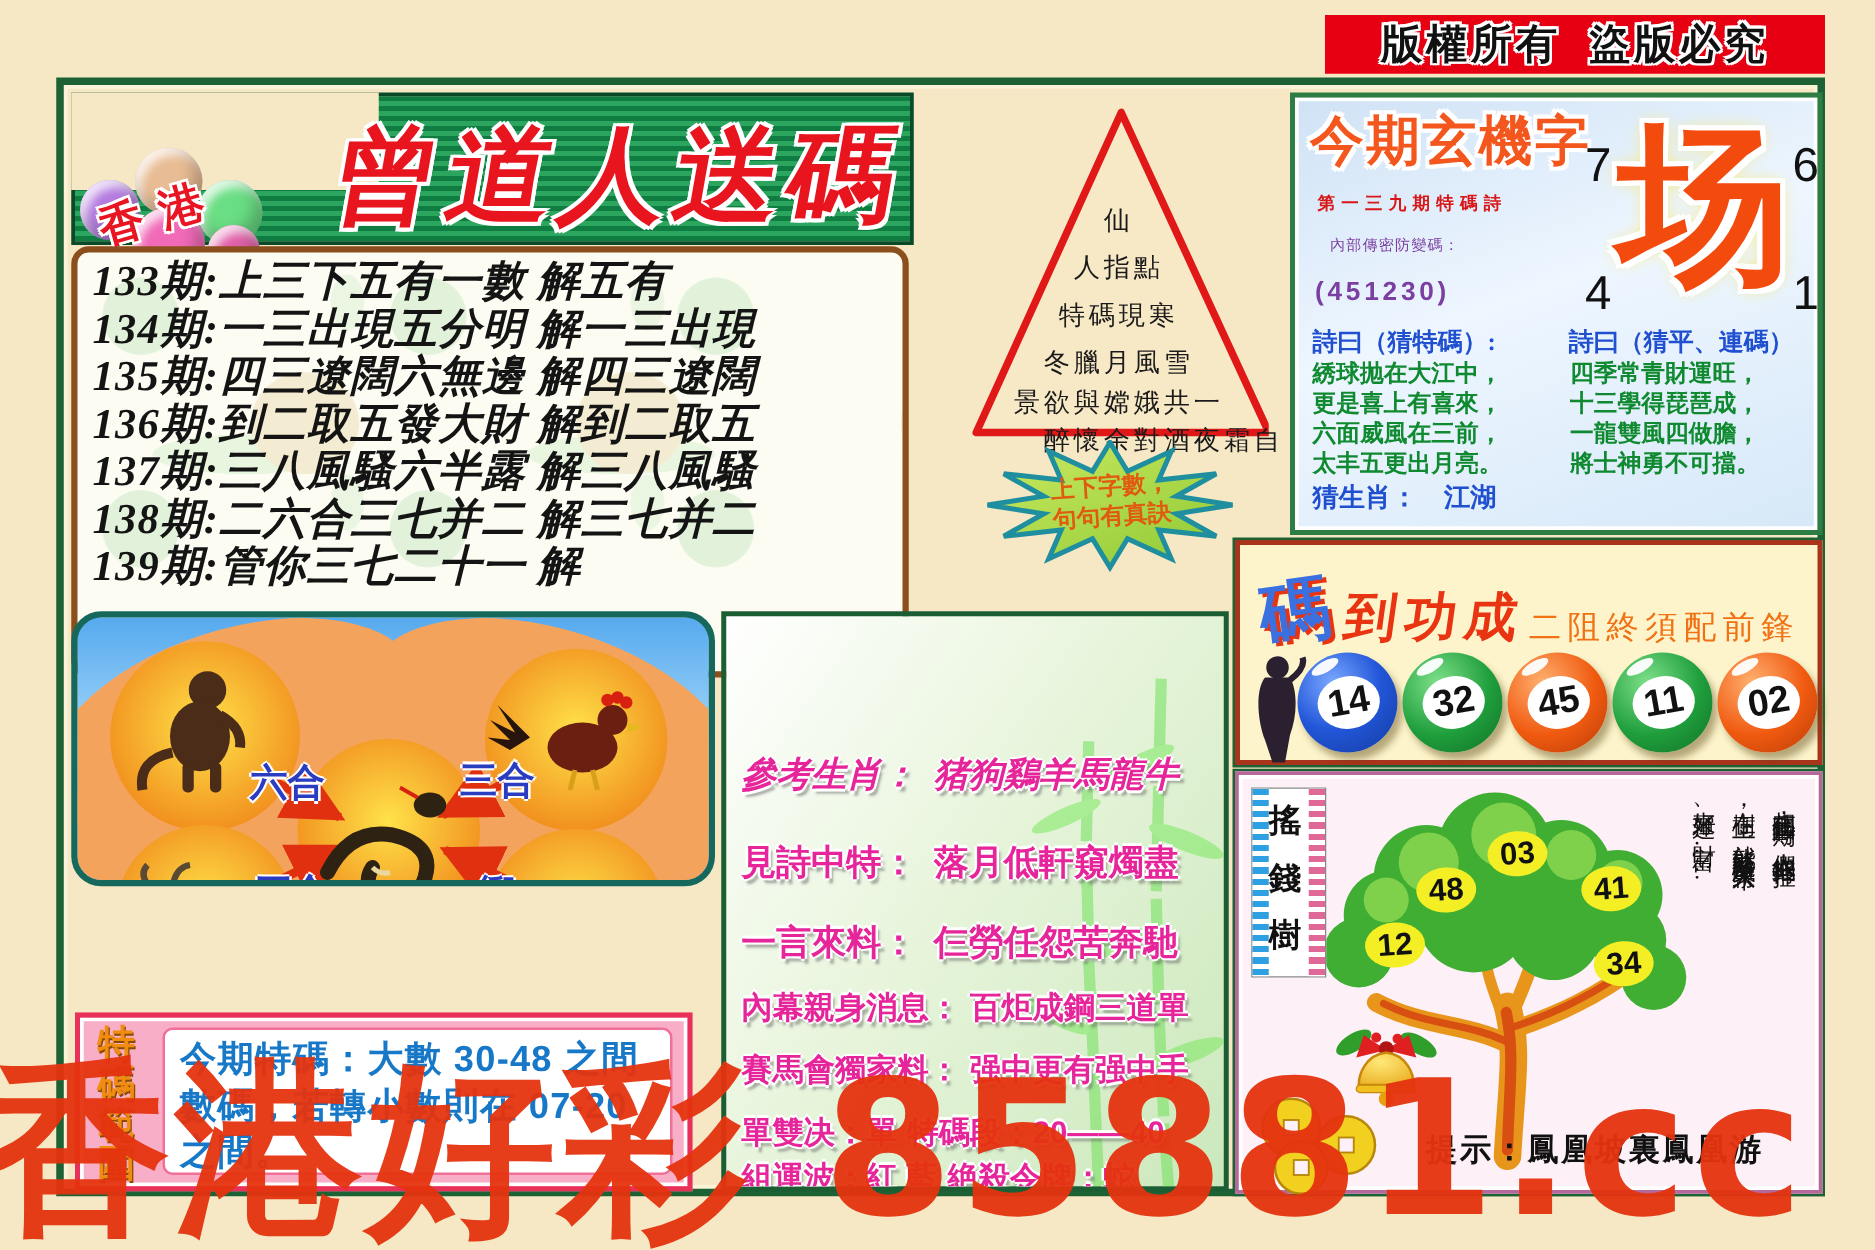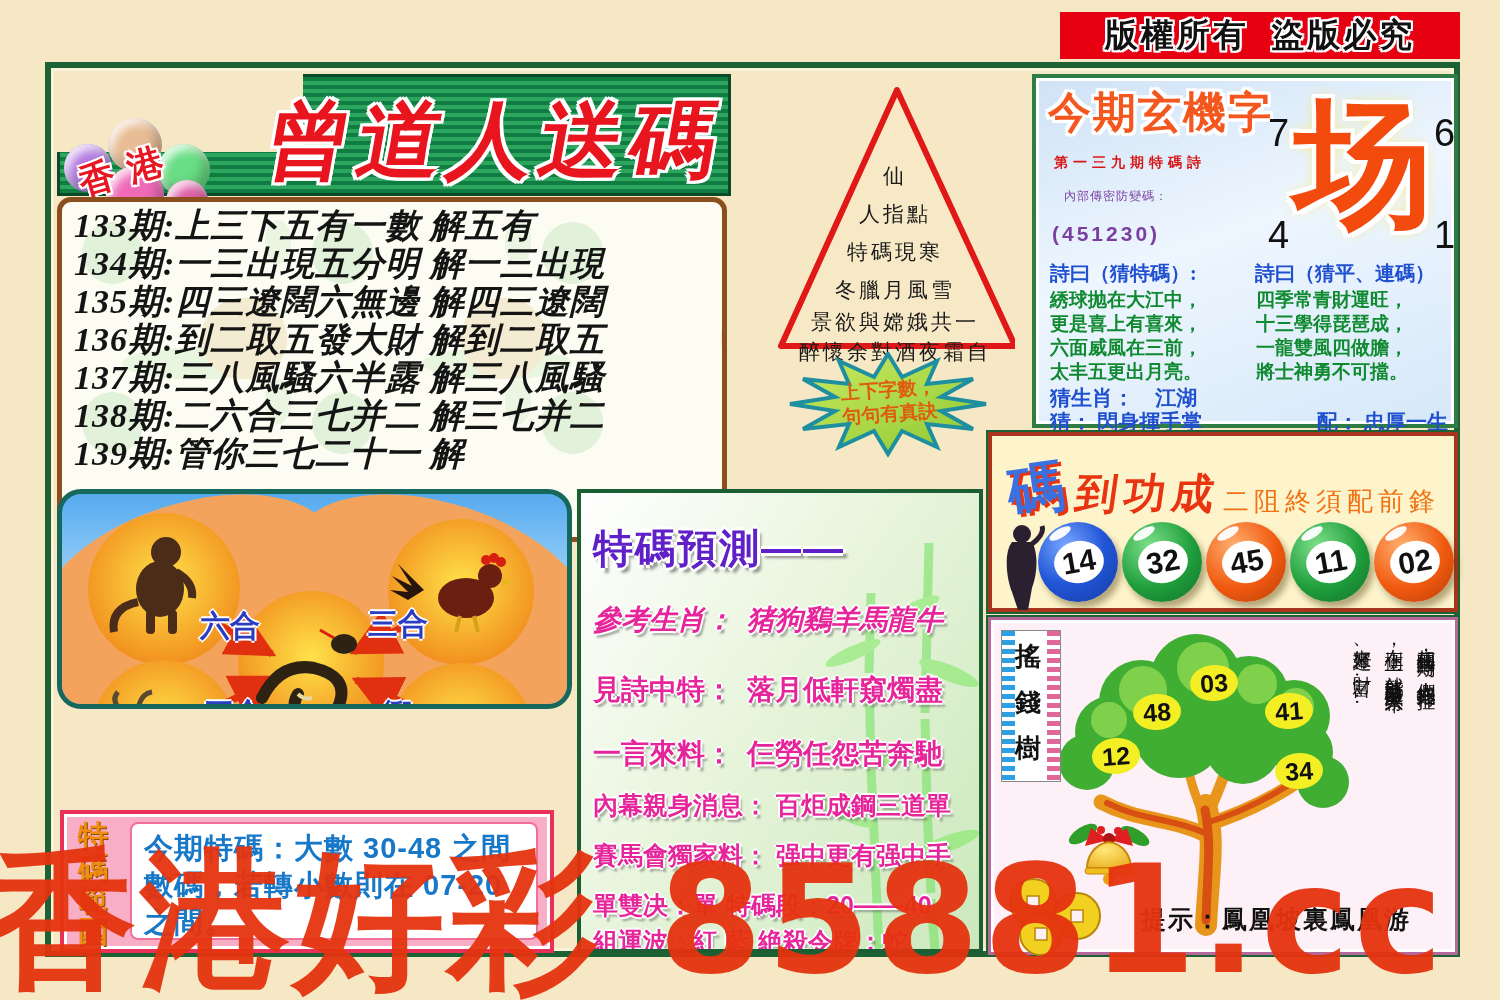--- a/index.html
+++ b/index.html
@@ -172,21 +172,21 @@
 
   <div class="abs triangle">
     <svg width="240" height="275" viewBox="0 0 240 275">
       <polygon points="122,8 6,264 240,264" fill="#f7e9c6" stroke="#e01818" stroke-width="6" stroke-linejoin="round"></polygon>
     </svg>
     <span class="tri-line" style="top:80px;">仙</span>
     <span class="tri-line" style="top:118px;">人指點</span>
     <span class="tri-line" style="top:156px;">特碼現寒</span>
     <span class="tri-line" style="top:194px;">冬臘月風雪</span>
     <span class="tri-line" style="top:226px;">景欲與嫦娥共一</span>
-    <span class="tri-line" style="top:256px;">醉懷余對酒夜霜自</span>
+    <span class="tri-line" style="top:256px;margin-left:36px;">醉懷余對酒夜霜自</span>
   </div>
 
   <div class="abs star">
     <svg width="202" height="106" viewBox="0 0 202 106">
       <defs>
           <linearGradient id="sg" x1="0" y1="0" x2="1" y2="1">
         <stop offset="0" stop-color="#cdea62"></stop>
             <stop offset="1" stop-color="#8cc832"></stop>
           </linearGradient>
         </defs>
@@ -220,24 +220,20 @@
     </div>
     <div class="verse v-right">
       <div>四季常青財運旺，</div>
       <div>十三學得琵琶成，</div>
       <div>一龍雙風四做膽，</div>
       <div>將士神勇不可擋。</div>
     </div>
     <div class="mys-zrow">
       <span>猜生肖：</span>
       <span style="margin-left:16px;">江湖</span>
-    </div>
-    <div class="mys-grow">
-      <span><span>猜：</span> <span>閃身揮手掌</span></span>
-      <span><span>配：</span> <span>忠厚一生</span></span>
     </div>
   </div>
 
   <div class="abs ballsp">
     <div class="slogan-char">碼</div>
     <div class="slogan-rest">到功成</div>
     <div class="ballsp-l2">二阻終須配前鋒</div>
     <svg style="position:absolute;left:6px;top:86px;" width="48" height="90" viewBox="0 0 48 90">
       <circle cx="24" cy="12" r="9" fill="#2a2030"></circle>
       <path d="M14,20 C6,30 8,55 14,70 L20,88 L30,88 L34,66 C40,50 40,30 34,20 Z" fill="#2a2030"></path>
@@ -362,21 +358,20 @@
       </g>
       <g fill="#7be85f">
         <ellipse cx="100" cy="80" rx="34" ry="8" transform="rotate(-28 100 80)"></ellipse>
         <ellipse cx="140" cy="140" rx="32" ry="8" transform="rotate(22 140 140)"></ellipse>
         <ellipse cx="44" cy="120" rx="30" ry="7" transform="rotate(-24 44 120)"></ellipse>
         <ellipse cx="96" cy="220" rx="34" ry="8" transform="rotate(-18 96 220)"></ellipse>
         <ellipse cx="36" cy="280" rx="30" ry="7" transform="rotate(26 36 280)"></ellipse>
         <ellipse cx="140" cy="310" rx="32" ry="8" transform="rotate(-20 140 310)"></ellipse>
       </g>
     </svg>
-    <div class="fc-title">特碼預測——</div>
     <div class="fc-row" style="top:108px;font-size:28px;font-style:italic;"><span class="lab">參考生肖：</span><span>猪狗鷄羊馬龍牛</span></div>
     <div class="fc-row" style="top:178px;font-size:28px;"><span class="lab">見詩中特：</span><span>落月低軒窺燭盡</span></div>
     <div class="fc-row" style="top:242px;font-size:28px;"><span class="lab">一言來料：</span><span>仨勞任怨苦奔馳</span></div>
     <div class="fc-row" style="top:296px;font-size:25px;"><span class="lab" style="margin-right:8px;">內幕親身消息：</span><span>百炬成鋼三道單</span></div>
     <div class="fc-row" style="top:346px;font-size:25px;"><span class="lab" style="margin-right:8px;">賽馬會獨家料：</span><span>强中更有强中手</span></div>
     <div class="fc-row" style="top:396px;font-size:25px;"><span class="lab" style="margin-right:8px;">單雙决：單</span><span>特碼段：20——40</span></div>
     <div class="fc-row" style="top:432px;font-size:25px;"><span class="lab" style="margin-right:8px;">組運波：紅 藍</span><span>絶殺令牌：蛇</span></div>
   </div>
 
   <div class="abs zodiac">

